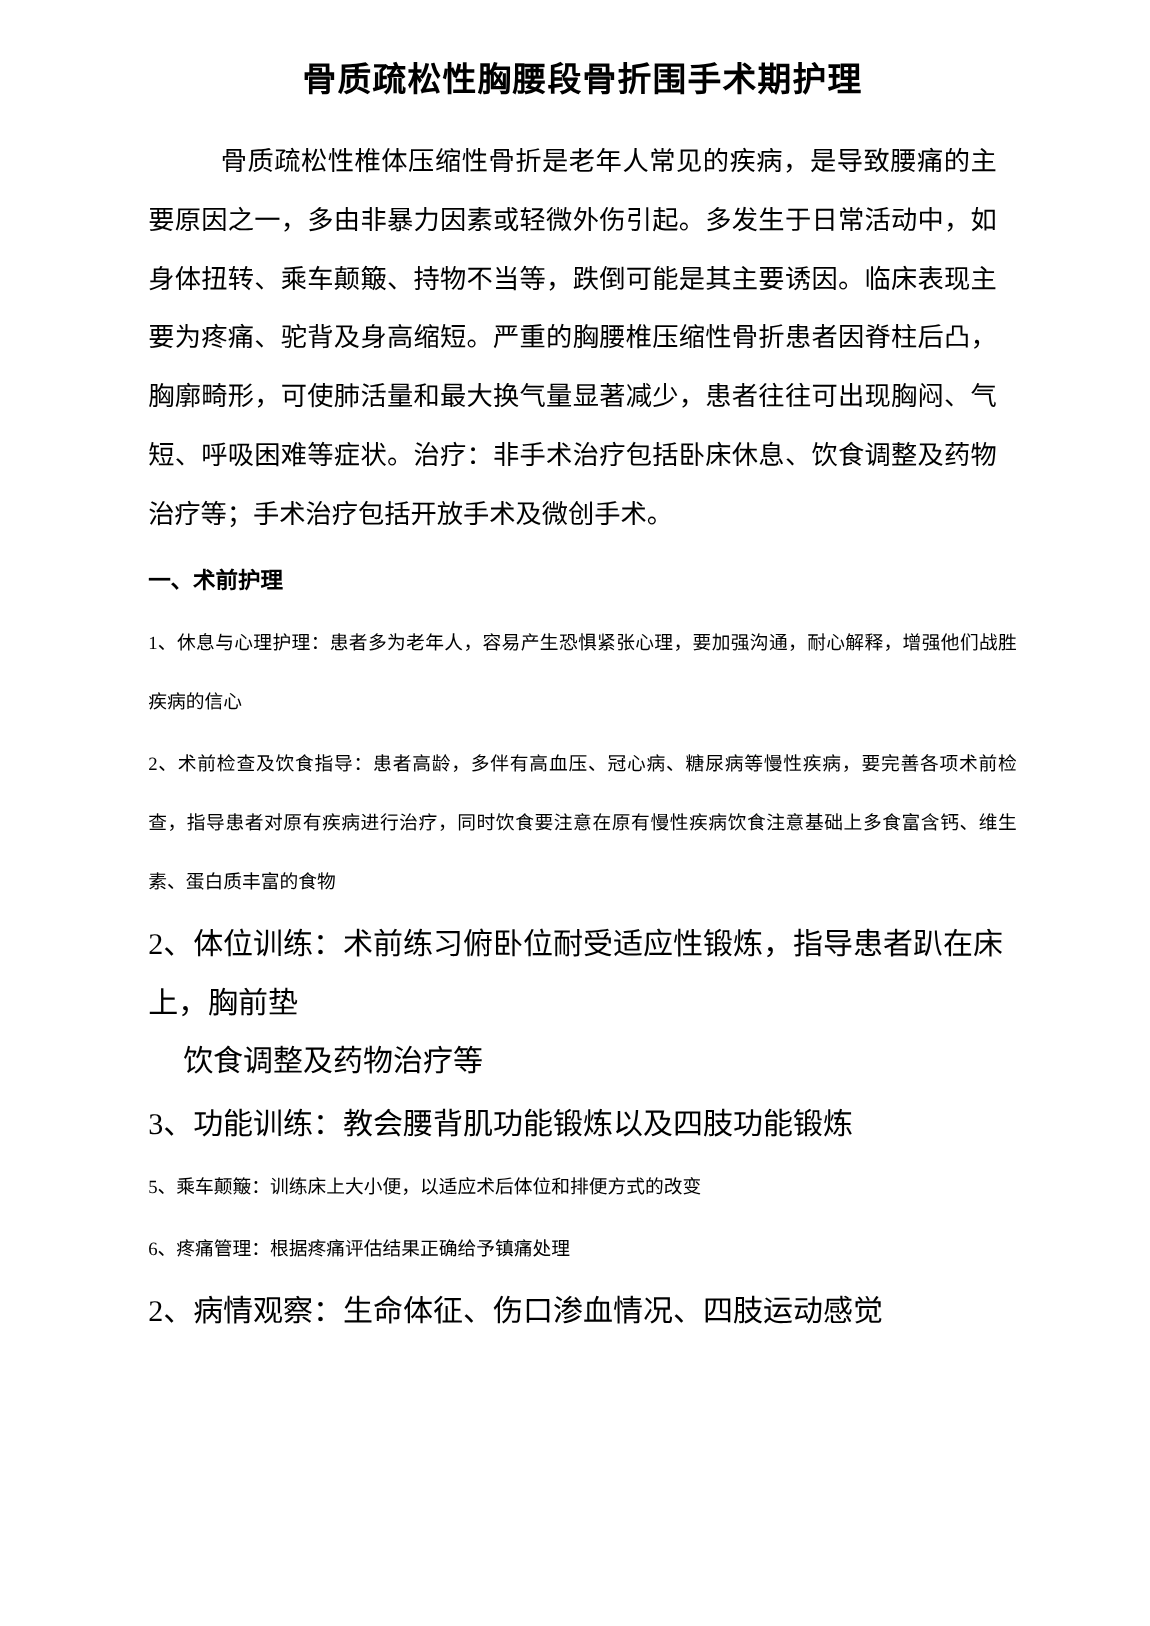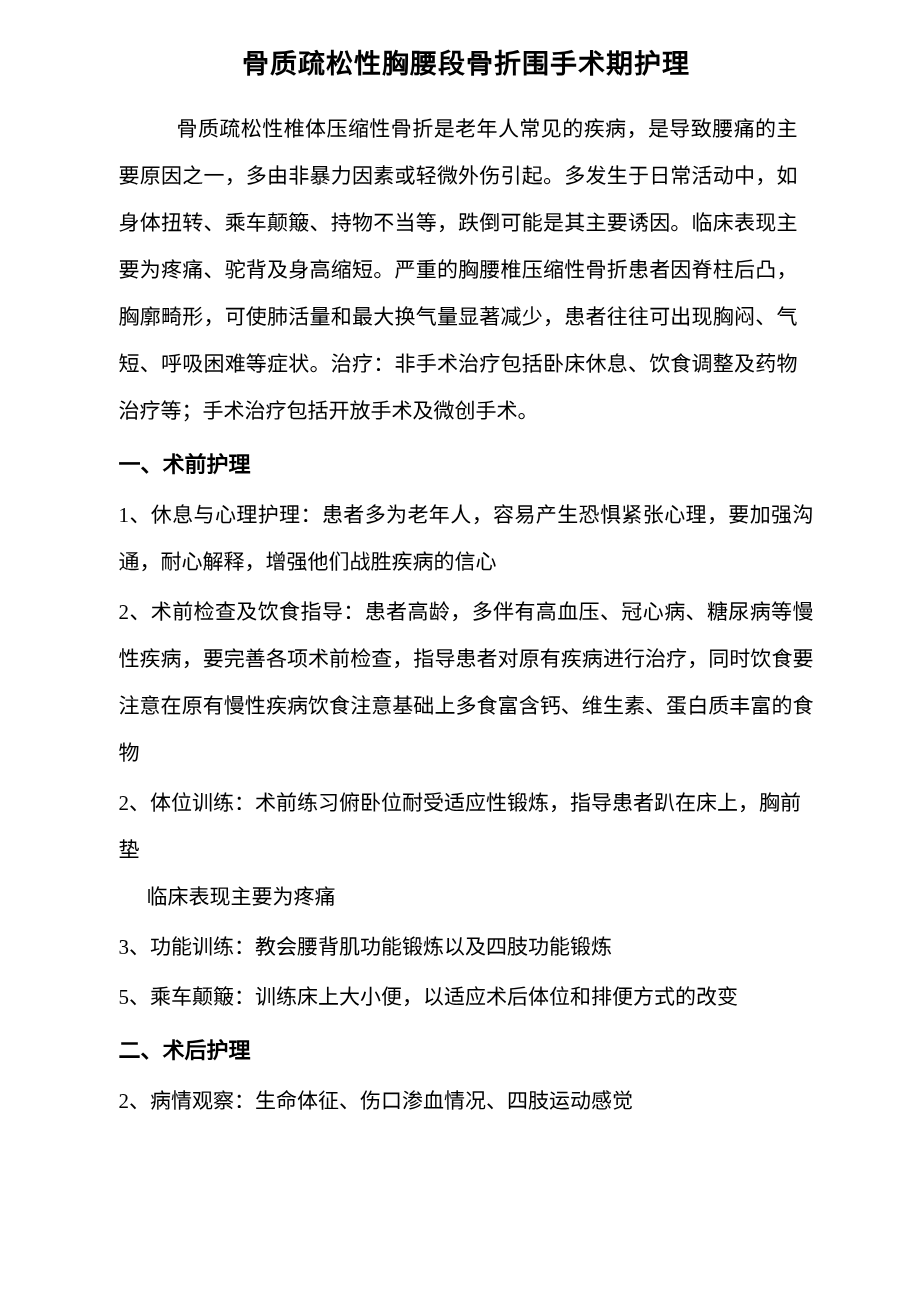--- a/index.html
+++ b/index.html
@@ -28,41 +28,41 @@
   }
   .intro {
     font-size: 21px;
     line-height: 47px;
     text-align: justify;
     text-justify: inter-character;
     text-indent: 58px;
     margin: 0 16px 2px 0;
   }
   .section-heading {
-    font-size: 22px;
+    font-size: 18px;
     font-weight: bold;
     font-family: "Liberation Sans", "DejaVu Sans", sans-serif;
     line-height: 47px;
     margin: 6px 0 4px 0;
   }
   .item {
-    font-size: 21px;
+    font-size: 15px;
     line-height: 47px;
     text-align: justify;
     text-justify: inter-character;
     margin: 0 0 3px 0;
   }
   .item .num {
     white-space: pre;
   }
   .item-block {
     margin: 0 0 3px 0;
   }
   .item-block .line {
-    font-size: 21px;
+    font-size: 24px;
     line-height: 47px;
     margin: 0;
   }
   .item-block .line.cont {
     padding-left: 28px;
   }
 </style>
 </head>
 <body>
 
@@ -73,30 +73,30 @@
   <p class="intro">骨质疏松性椎体压缩性骨折是老年人常见的疾病，是导致腰痛的主要原因之一，多由非暴力因素或轻微外伤引起。多发生于日常活动中，如身体扭转、乘车颠簸、持物不当等，跌倒可能是其主要诱因。临床表现主要为疼痛、驼背及身高缩短。严重的胸腰椎压缩性骨折患者因脊柱后凸，胸廓畸形，可使肺活量和最大换气量显著减少，患者往往可出现胸闷、气短、呼吸困难等症状。治疗：非手术治疗包括卧床休息、饮食调整及药物治疗等；手术治疗包括开放手术及微创手术。</p>
 
   <h2 class="section-heading">一、术前护理</h2>
 
   <p class="item"><span class="num">1、</span><span>休息与心理护理：患者多为老年人，容易产生恐惧紧张心理，要加强沟通，耐心解释，增强他们战胜疾病的信心</span></p>
 
   <p class="item"><span class="num">2、</span><span>术前检查及饮食指导：患者高龄，多伴有高血压、冠心病、糖尿病等慢性疾病，要完善各项术前检查，指导患者对原有疾病进行治疗，同时饮食要注意在原有慢性疾病饮食注意基础上多食富含钙、维生素、蛋白质丰富的食物</span></p>
 
   <div class="item-block">
     <p class="line"><span class="num tab">2、</span><span>体位训练：术前练习俯卧位耐受适应性锻炼，指导患者趴在床上，胸前垫</span></p>
-    <p class="line cont">临床表现主要为疼痛</p>
+    <p class="line cont">饮食调整及药物治疗等</p>
   </div>
 
   <div class="item-block">
     <p class="line"><span class="num tab">3、</span><span>功能训练：教会腰背肌功能锻炼以及四肢功能锻炼</span></p>
   </div>
 
   <p class="item"><span class="num">5、</span><span>乘车颠簸：训练床上大小便，以适应术后体位和排便方式的改变</span></p>
 
+  <p class="item"><span class="num">6、</span><span>疼痛管理：根据疼痛评估结果正确给予镇痛处理</span></p>
 
-  <h2 class="section-heading">二、术后护理</h2>
 
 
   <div class="item-block">
     <p class="line"><span class="num tab">2、</span><span>病情观察：生命体征、伤口渗血情况、四肢运动感觉</span></p>
   </div>
 
 </div>
 
 </body></html>

